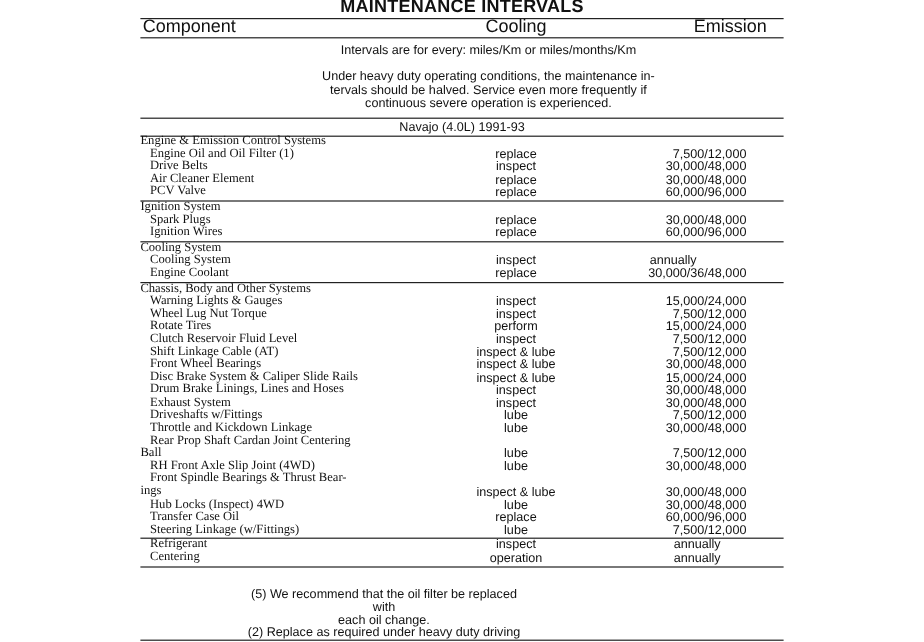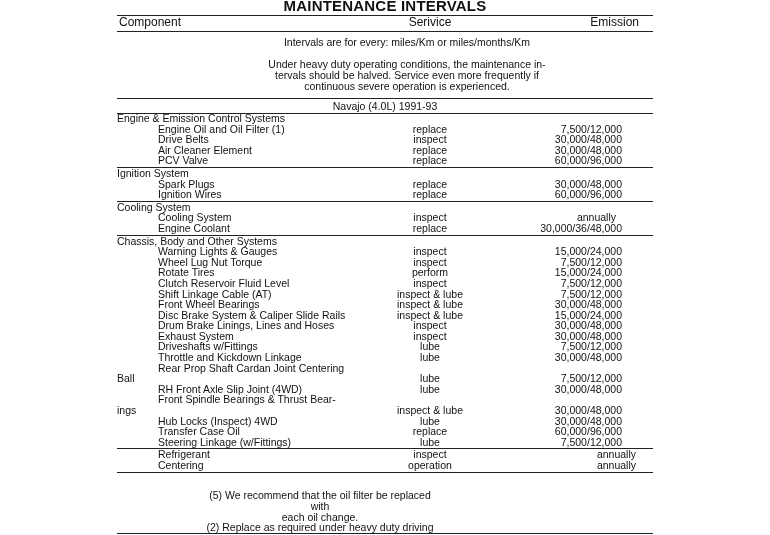--- a/index.html
+++ b/index.html
@@ -3,41 +3,41 @@
 <meta charset="utf-8">
 <style>
   html, body { margin:0; padding:0; background:#ffffff; }
   body { width:770px; height:535px; position:relative; overflow:hidden;
          font-family:"Liberation Sans", sans-serif; color:#111; }
   .doc { position:absolute; left:117px; top:0; width:536px; }
   .title { position:absolute; left:0; top:-3px; width:536px; text-align:center;
            font-weight:bold; font-size:15px; letter-spacing:0.2px; }
   .hline { position:absolute; left:0; width:536px; border-top:1px solid #222; height:0; }
   .hline.thick { border-top:1.5px solid #222; }
-  .hdr { position:absolute; top:16px; font-size:12px; line-height:13px; }
+  .hdr { position:absolute; top:16px; font-size:15px; line-height:13px; }
   .note { position:absolute; left:140px; width:300px; text-align:center; font-size:10.5px; line-height:11px; }
   .vehicle { position:absolute; top:100px; left:0; width:536px; text-align:center; font-size:10.5px; line-height:12px; }
   .rows { position:absolute; left:0; top:113px; width:536px; }
   .row { position:relative; height:10.6px; font-size:10.5px; line-height:10.6px; white-space:nowrap; }
-  .row .c { position:absolute; left:0; }
-  .row .c.sub { left:8px;margin-left:33px; }
+  .row .c { position:absolute; left:0;font-family:Liberation Serif, serif; }
+  .row .c.sub { left:8px; }
   .row .s { position:absolute; left:193px; width:240px; text-align:center; }
   .row .i { position:absolute; right:0; width:150px; text-align:right; padding-right:17px; }
-  .row .i.ctr { width:110px; right:0; }
+  .row .i.ctr { text-align:center; width:110px; right:0; }
   .sect-line { height:0; border-top:1px solid #222; margin:1px 0 0 0; }
   .footnotes { position:absolute; left:200px; top:490px; width:240px; text-align:center; font-size:10.5px; line-height:10.8px; }
 </style>
 </head>
 <body>
 
 <div class="doc">
   <div class="title">MAINTENANCE INTERVALS</div>
   <div class="hline thick" style="top:15px"></div>
   <div class="hdr" style="left:2px">Component</div>
-  <div class="hdr" style="left:193px;width:240px;text-align:center">Serivice</div>
+  <div class="hdr" style="left:193px;width:240px;text-align:center">Cooling</div>
   <div class="hdr" style="right:14px">Emission</div>
   <div class="hline" style="top:31px"></div>
 
   <div class="note" style="top:37px">Intervals are for every: miles/Km or miles/months/Km</div>
   <div class="note" style="top:59px">Under heavy duty operating conditions, the maintenance in-</div>
   <div class="note" style="top:70px">tervals should be halved. Service even more frequently if</div>
   <div class="note" style="top:81px">continuous severe operation is experienced.</div>
 
   <div class="hline" style="top:98px"></div>
   <div class="vehicle">Navajo (4.0L) 1991-93</div>

